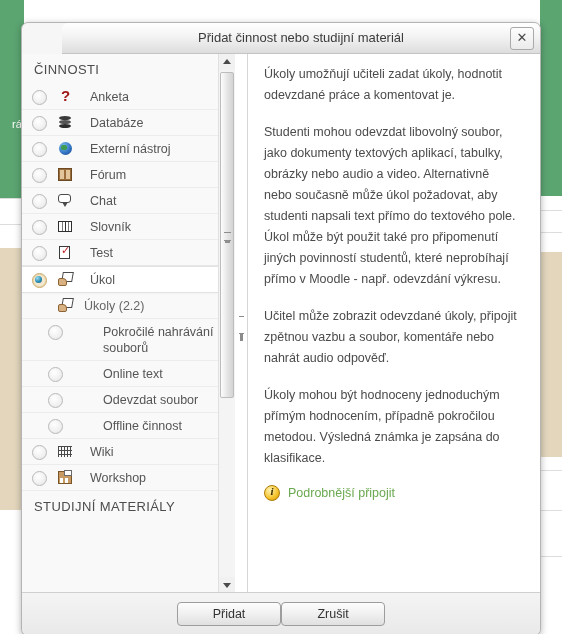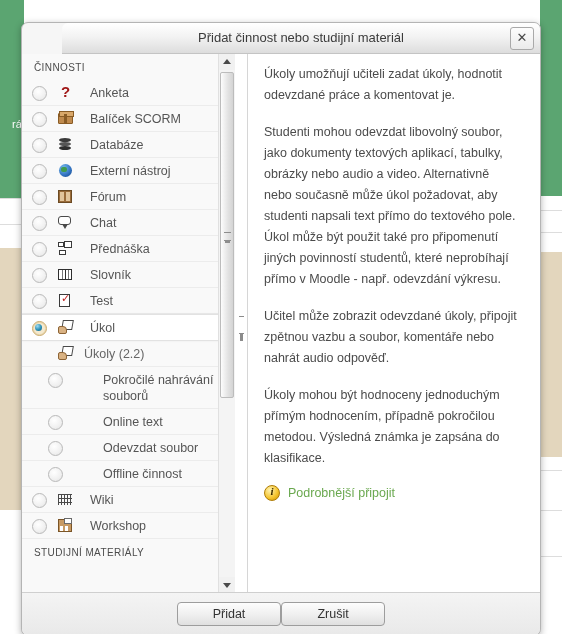--- a/index.html
+++ b/index.html
@@ -124,21 +124,21 @@
     background: #f9f9f9;
     overflow: hidden;
   }
   #left-scroll {
     position: absolute;
     left: 0; top: 0; right: 0; bottom: 0;
     overflow: hidden;
   }
 
   .group-heading {
-    font-size: 10px;
+    font-size: 13px;
     color: #4c4c4c;
     letter-spacing: 0.4px;
     padding: 8px 0 7px 12px;
   }
 
   .row {
     position: relative;
     display: flex;
     align-items: flex-start;
     min-height: 20px;
@@ -599,27 +599,20 @@
           <div class="row">
             <span class="radio"></span>
             <span class="icon-cell">
               <span class="ic ic-choice"></span>
             </span>
             <span class="row-label">Anketa</span>
           </div>
           <div class="row">
             <span class="radio"></span>
             <span class="icon-cell">
-              <span class="ic ic-scorm"></span>
-            </span>
-            <span class="row-label">Balíček SCORM</span>
-          </div>
-          <div class="row">
-            <span class="radio"></span>
-            <span class="icon-cell">
               <span class="ic ic-db"></span>
             </span>
             <span class="row-label">Databáze</span>
           </div>
           <div class="row">
             <span class="radio"></span>
             <span class="icon-cell">
               <span class="ic ic-lti"></span>
             </span>
             <span class="row-label">Externí nástroj</span>
@@ -630,27 +623,20 @@
               <span class="ic ic-forum"></span>
             </span>
             <span class="row-label">Fórum</span>
           </div>
           <div class="row">
             <span class="radio"></span>
             <span class="icon-cell">
               <span class="ic ic-chat"></span>
             </span>
             <span class="row-label">Chat</span>
-          </div>
-          <div class="row">
-            <span class="radio"></span>
-            <span class="icon-cell">
-              <span class="ic ic-lesson"></span>
-            </span>
-            <span class="row-label">Přednáška</span>
           </div>
           <div class="row">
             <span class="radio"></span>
             <span class="icon-cell">
               <span class="ic ic-glossary"></span>
             </span>
             <span class="row-label">Slovník</span>
           </div>
           <div class="row">
             <span class="radio"></span>

